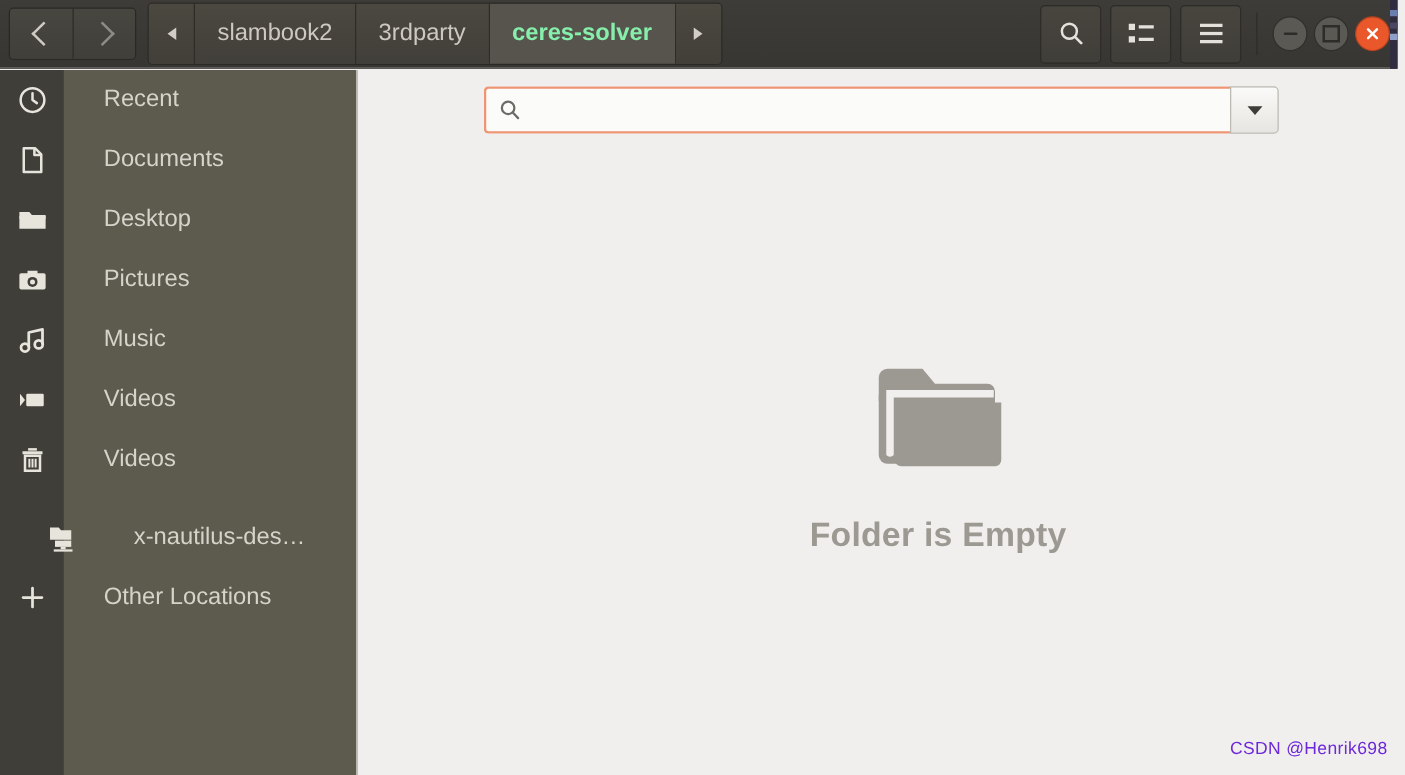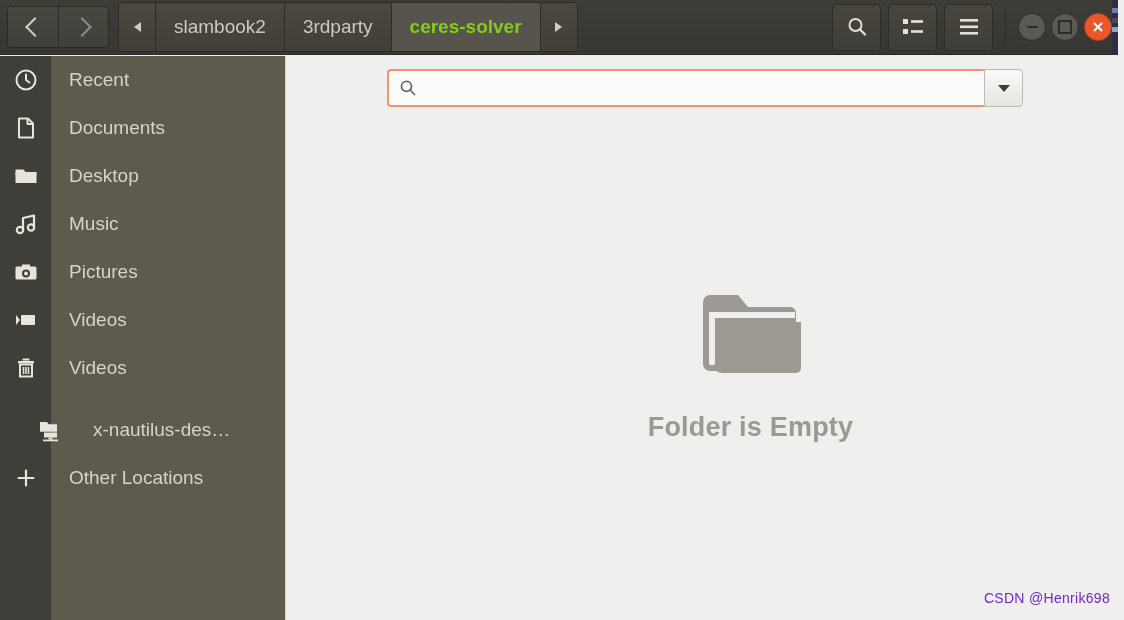--- a/index.html
+++ b/index.html
@@ -113,21 +113,21 @@
     justify-content: center;
     padding: 0 18px;
     font-size: 19px;
     color: #cdc9c0;
     background: linear-gradient(to bottom,#4a483f,#413f39);
     border-left: 1px solid #2d2c28;
     white-space: nowrap;
   }
   .pathbtn.active {
     background: #56544c;
-    color: #84cc16;
+    color: #86efac;
     font-weight: bold;
     border-left: 1px solid #2d2c28;
     border-right: 1px solid #2d2c28;
   }
 
   
   .header-right {
     margin-left: auto;
     display: flex;
     align-items: center;
@@ -211,21 +211,21 @@
     width: 51px;
     min-width: 51px;
     height: 48px;
     display: flex;
     align-items: center;
     justify-content: center;
   }
   .side-label {
     font-size: 19px;
     color: #d6d3cb;
-    padding-left: 18px;
+    padding-left: 32px;
     white-space: nowrap;
     overflow: hidden;
   }
 
   
   .content {
     position: absolute;
     left: 287px; top: 56px;
     width: 837px;
     height: 564px;
@@ -402,37 +402,37 @@
             <path d="M2.5 10 h21 v10 h-21 z" fill="#e7e4dc"></path>
           </svg>
         </span>
         <span class="side-label">Desktop</span>
       </div>
 
 
       <div class="side-item">
         <span class="side-icon">
           <svg width="26" height="26" viewBox="0 0 26 26">
+            <path d="M9 5.5 h8 v2 h5 a1.5 1.5 0 0 1 1.5 1.5 v10 a1.5 1.5 0 0 1 -1.5 1.5 h-18 a1.5 1.5 0 0 1 -1.5 -1.5 v-10 a1.5 1.5 0 0 1 1.5 -1.5 h5 z" fill="#e7e4dc"></path>
+            <circle cx="13" cy="14.5" r="4" fill="#3f3e39"></circle>
+            <circle cx="13" cy="14.5" r="2" fill="#e7e4dc"></circle>
+          </svg>
+        </span>
+        <span class="side-label">Pictures</span>
+      </div>
+
+      <div class="side-item">
+        <span class="side-icon">
+          <svg width="26" height="26" viewBox="0 0 26 26">
             <path d="M10 19 V7 l11 -2.5 v12" fill="none" stroke="#e7e4dc" stroke-width="2.2" stroke-linejoin="round"></path>
             <circle cx="7" cy="19" r="3.2" fill="none" stroke="#e7e4dc" stroke-width="2.2"></circle>
             <circle cx="18" cy="16.5" r="3.2" fill="none" stroke="#e7e4dc" stroke-width="2.2"></circle>
           </svg>
         </span>
         <span class="side-label">Music</span>
-      </div>
-
-      <div class="side-item">
-        <span class="side-icon">
-          <svg width="26" height="26" viewBox="0 0 26 26">
-            <path d="M9 5.5 h8 v2 h5 a1.5 1.5 0 0 1 1.5 1.5 v10 a1.5 1.5 0 0 1 -1.5 1.5 h-18 a1.5 1.5 0 0 1 -1.5 -1.5 v-10 a1.5 1.5 0 0 1 1.5 -1.5 h5 z" fill="#e7e4dc"></path>
-            <circle cx="13" cy="14.5" r="4" fill="#3f3e39"></circle>
-            <circle cx="13" cy="14.5" r="2" fill="#e7e4dc"></circle>
-          </svg>
-        </span>
-        <span class="side-label">Pictures</span>
       </div>
 
       <div class="side-item">
         <span class="side-icon">
           <svg width="26" height="26" viewBox="0 0 26 26">
             <rect x="8" y="8" width="14" height="10" rx="1" fill="#e7e4dc"></rect>
             <path d="M3 8 L7 13 L3 18 Z" fill="#e7e4dc"></path>
           </svg>
         </span>
         <span class="side-label">Videos</span>

